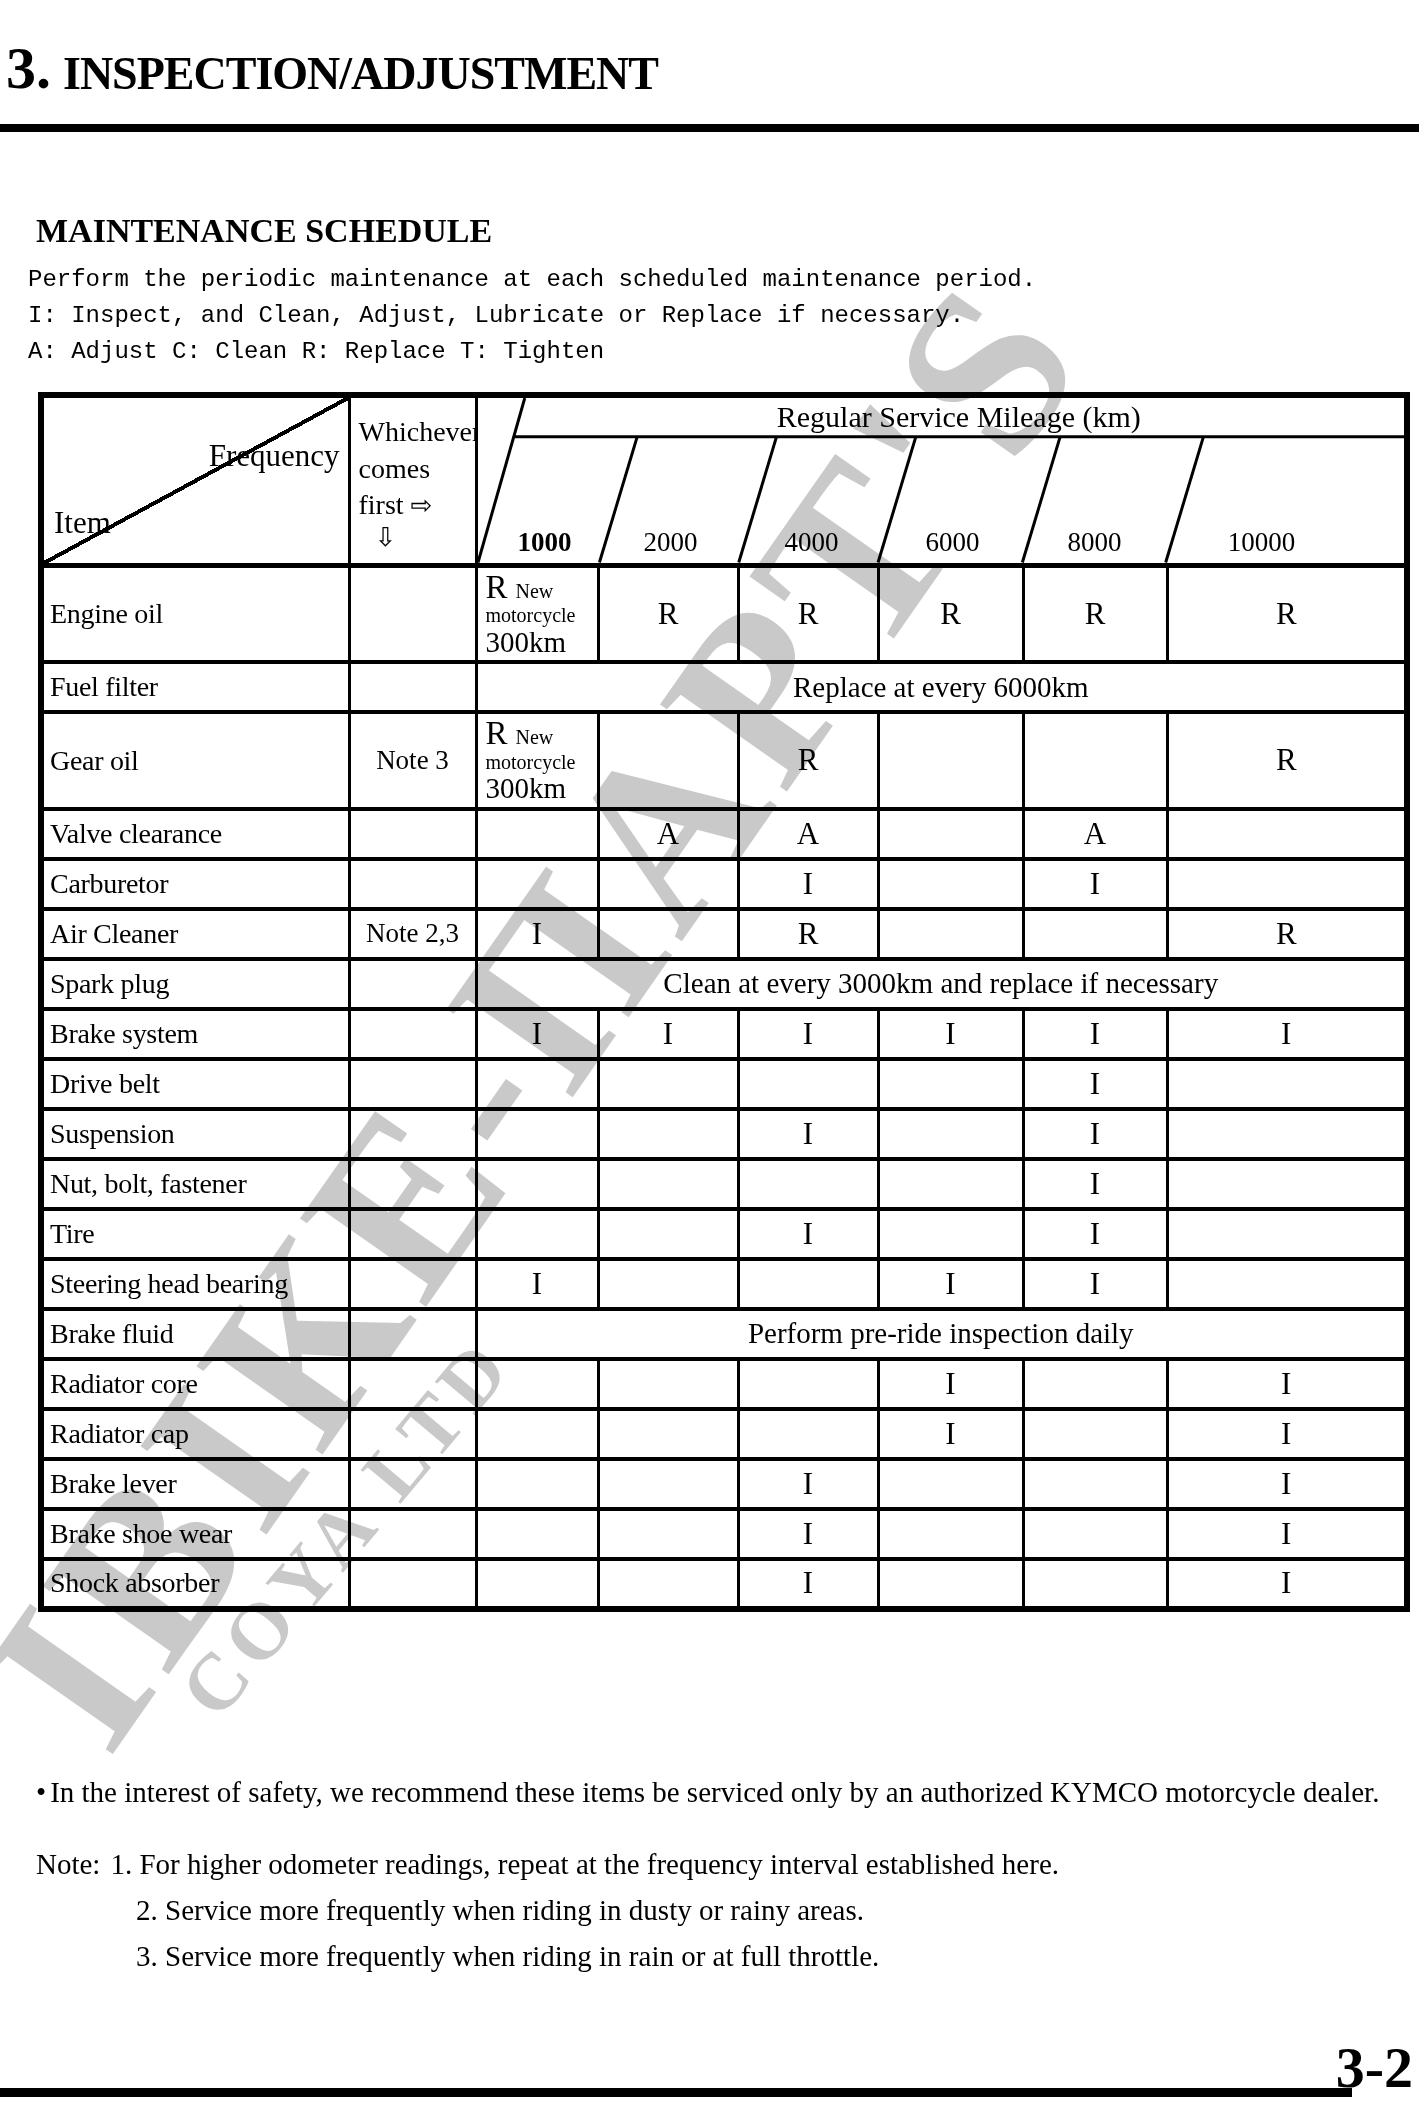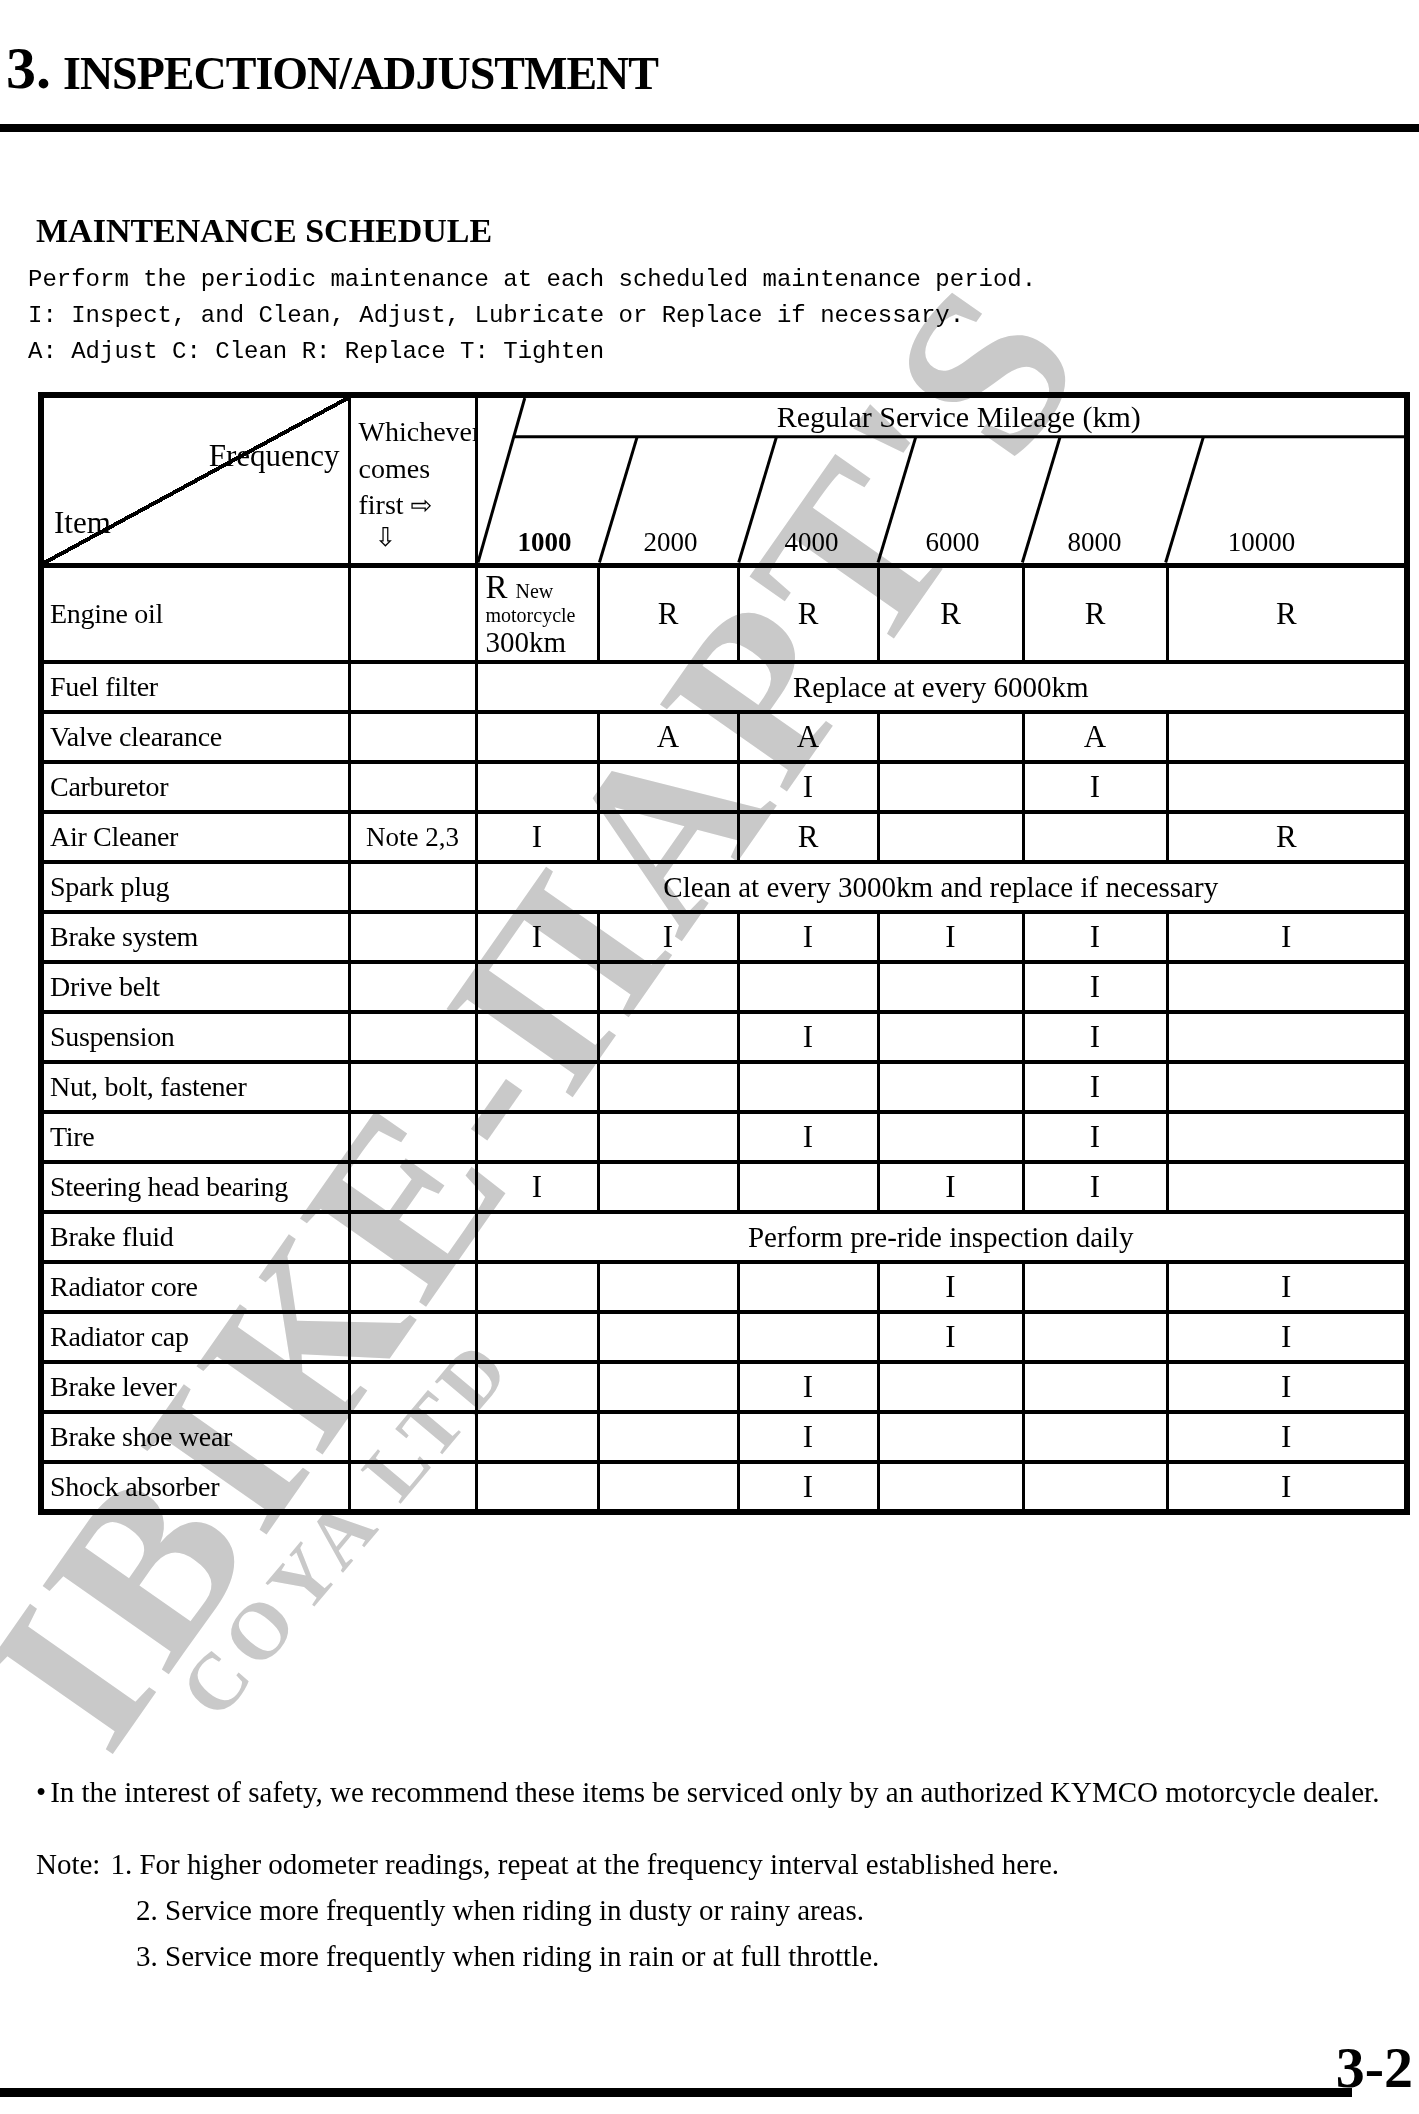--- a/index.html
+++ b/index.html
@@ -157,20 +157,34 @@
             <td class="mark">R</td>
             <td class="mark">R</td>
             <td class="mark">R</td>
             <td class="mark">R</td>
           </tr>
           <tr>
             <td class="item">Fuel filter</td>
             <td class="freq"></td>
             <td class="span-cell" colspan="6">Replace at every 6000km</td>
           </tr>
+          <tr class="tall">
+            <td class="item">Gear oil</td>
+            <td class="freq">Note 3</td>
+            <td class="mark new-cell">
+              <div class="nc-line"><span class="nc-r">R</span><span class="nc-small">New</span></div>
+              <div class="nc-small">motorcycle</div>
+              <div class="nc-km">300km</div>
+            </td>
+            <td class="mark"></td>
+            <td class="mark">R</td>
+            <td class="mark"></td>
+            <td class="mark"></td>
+            <td class="mark">R</td>
+          </tr>
           <tr>
             <td class="item">Valve clearance</td>
             <td class="freq"></td>
             <td class="mark"></td>
             <td class="mark">A</td>
             <td class="mark">A</td>
             <td class="mark"></td>
             <td class="mark">A</td>
             <td class="mark"></td>
           </tr>

